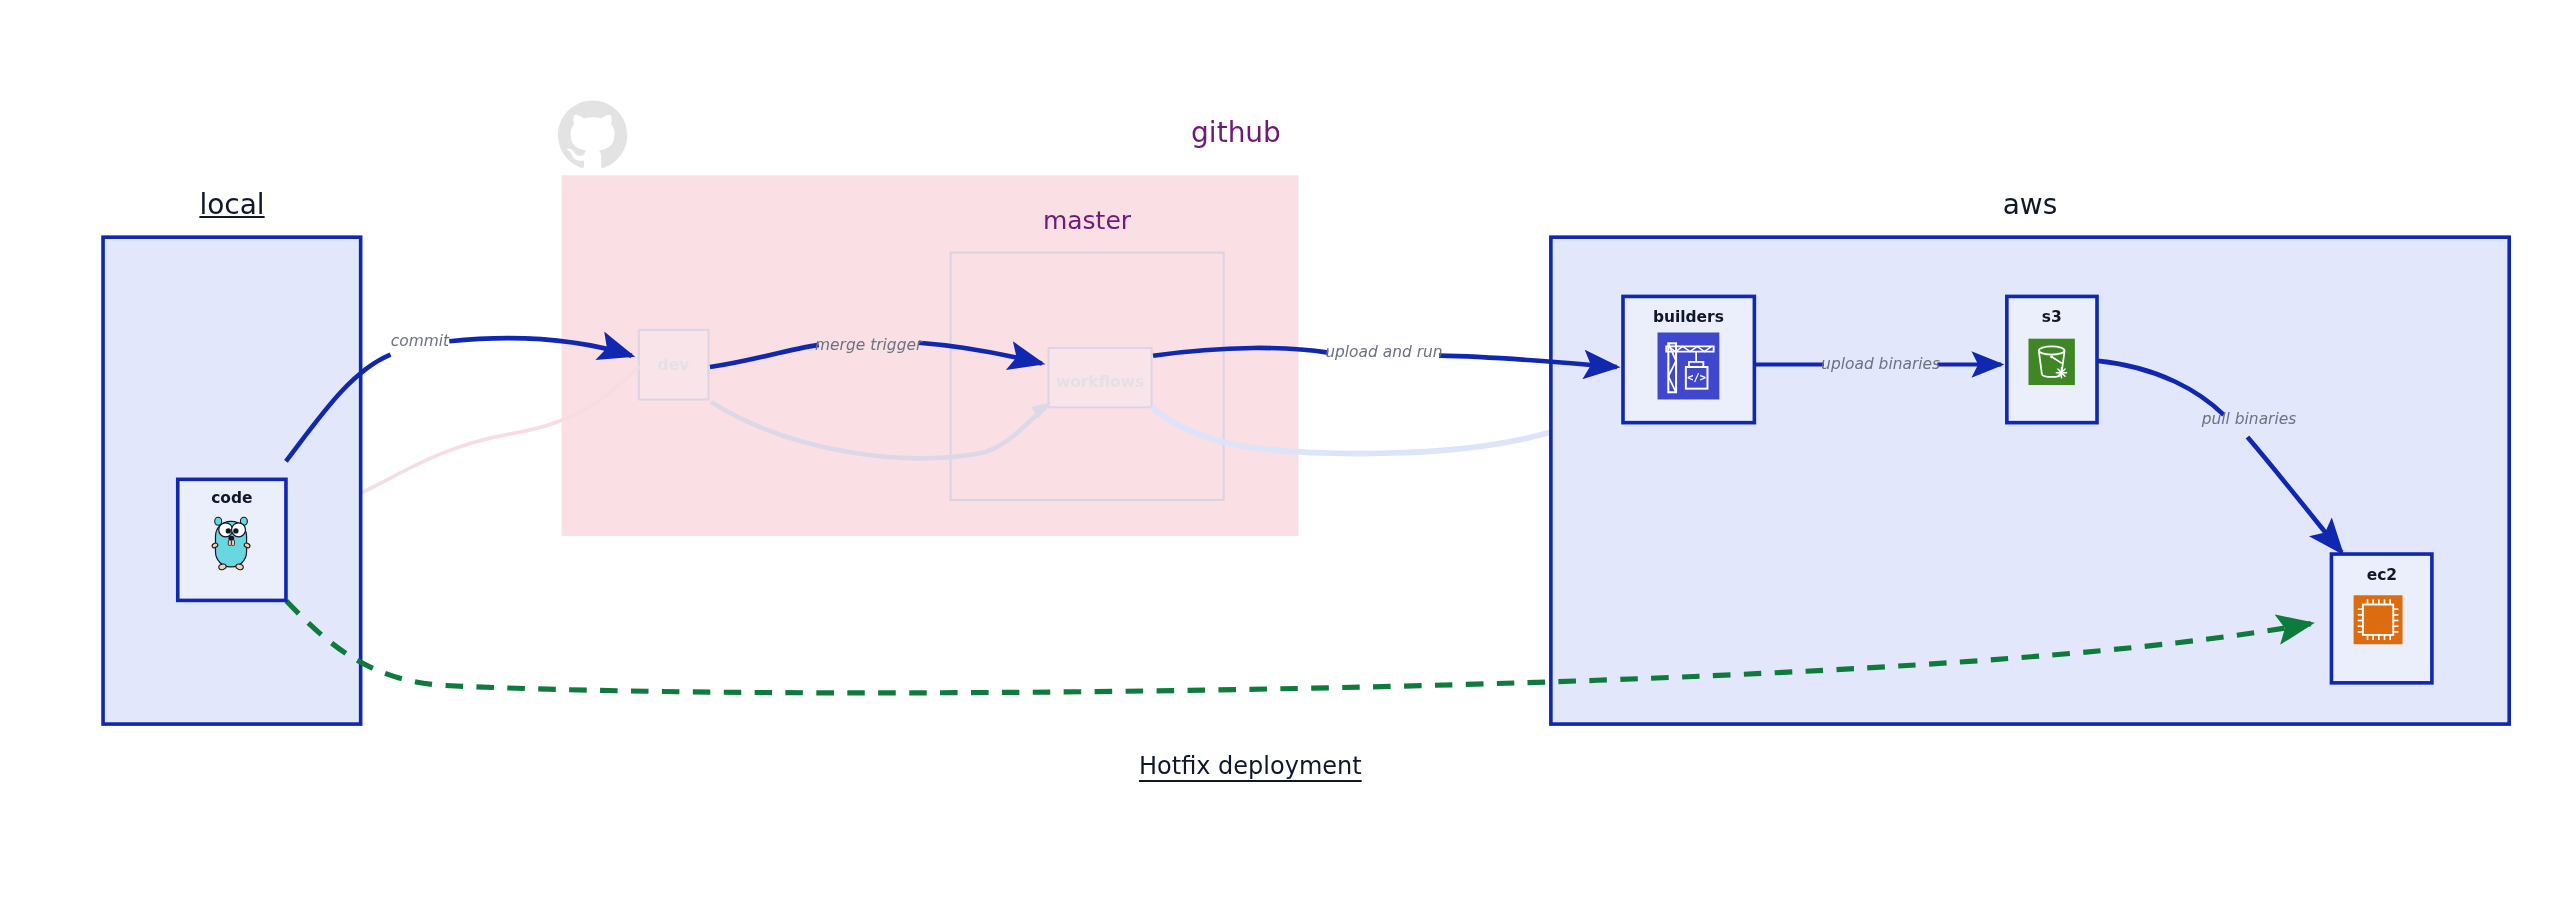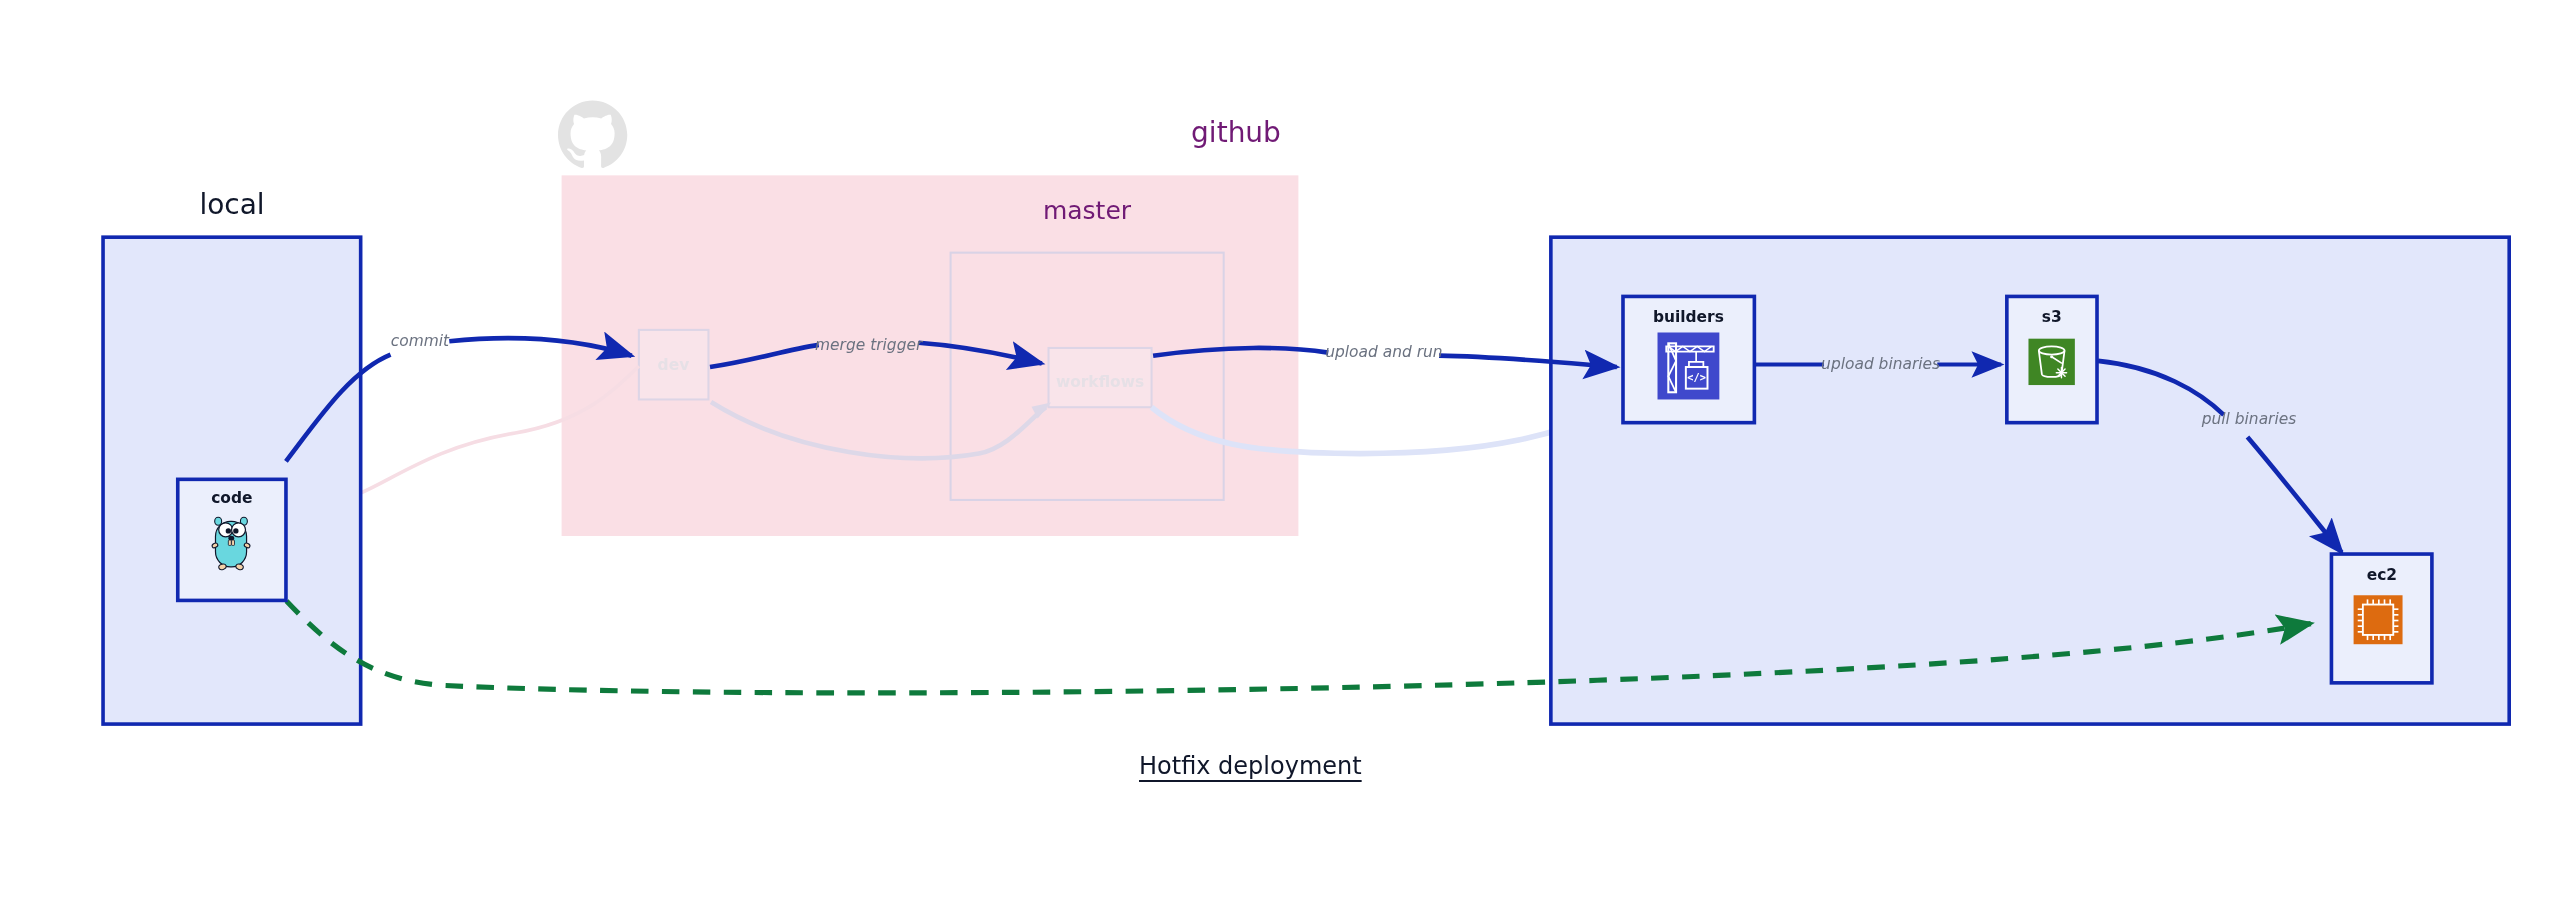--- a/index.html
+++ b/index.html
@@ -85,33 +85,34 @@
     <path d="M 2235 790 C 2320 860, 2430 880, 2640 880 C 2960 880, 3060 820, 3150 788" fill="none" stroke="#dde3f8" stroke-width="11"></path>
     <polygon points="3160,782 3118,783 3130,810" fill="#dde3f8"></polygon>
 
     <g transform="translate(1083,193) scale(5.6)">
       <path fill="#e3e3e3" d="M12 0.3C5.37 0.3 0 5.67 0 12.3c0 5.3 3.438 9.8 8.205 11.385 0.6 0.113 0.82-0.258 0.82-0.577 0-0.285-0.01-1.04-0.015-2.04-3.338 0.724-4.042-1.61-4.042-1.61-0.546-1.387-1.333-1.756-1.333-1.756-1.09-0.745 0.083-0.73 0.083-0.73 1.205 0.085 1.838 1.237 1.838 1.237 1.07 1.834 2.807 1.304 3.492 0.997 0.107-0.776 0.42-1.305 0.762-1.605-2.665-0.3-5.466-1.332-5.466-5.93 0-1.31 0.468-2.38 1.235-3.22-0.135-0.303-0.54-1.523 0.105-3.176 0 0 1.005-0.322 3.3 1.23 0.96-0.267 1.98-0.399 3-0.405 1.02 0.006 2.04 0.138 3 0.405 2.28-1.552 3.285-1.23 3.285-1.23 0.645 1.653 0.24 2.873 0.12 3.176 0.765 0.84 1.23 1.91 1.23 3.22 0 4.61-2.805 5.625-5.475 5.92 0.42 0.36 0.81 1.096 0.81 2.22 0 1.606-0.015 2.896-0.015 3.286 0 0.315 0.21 0.69 0.825 0.57C20.565 22.095 24 17.6 24 12.3c0-6.63-5.37-12-12-12"></path>
     </g>
   </svg>
 
   <div class="grp-title faded" style="left:1164px; top:116px; width:144px;">github</div>
 
-  <div class="grp-title faded" style="left:1015px; top:196px; width:144px; font-size:25px;">master</div>
+  <div class="grp-title faded" style="left:1015px; top:206px; width:144px; font-size:25px;">master</div>
 
   <svg class="layer" viewBox="0 0 5054 1750" width="2604" height="902">
     <text class="node-label faded" x="1307" y="718" text-anchor="middle" font-size="28">dev</text>
     <text class="node-label faded" x="2135" y="750" text-anchor="middle" font-size="28">workflows</text>
   </svg>
 
   <svg class="layer" viewBox="0 0 5054 1750" width="2604" height="902">
     <rect x="200" y="460" width="500" height="945" fill="#e2e7fb" stroke="#1028b0" stroke-width="7"></rect>
     <rect x="3010" y="460" width="1860" height="945" fill="#e2e7fb" stroke="#1028b0" stroke-width="7"></rect>
   </svg>
 
-  <div class="grp-title" style="left:103px; top:188px; width:258px;">local</div>
+  <div class="grp-title" style="left:103px; top:188px; width:258px;text-decoration:underline;">local</div>
+  <div class="grp-title" style="left:1551px; top:188px; width:958px;">aws</div>
 
   <svg class="layer" viewBox="0 0 5054 1750" width="2604" height="902">
     <defs>
       <marker id="arrowBlue" markerWidth="9" markerHeight="9" refX="7.2" refY="3.2" orient="auto" markerUnits="strokeWidth">
         <path d="M0,0 L8,3.2 L0,6.4 L1.6,3.2 z" fill="#1028b0"></path>
       </marker>
       <marker id="arrowGreen" markerWidth="8" markerHeight="8" refX="6.6" refY="3" orient="auto" markerUnits="strokeWidth">
         <path d="M0,0 L7.4,3 L0,6 L1.5,3 z" fill="#0e7a3c"></path>
       </marker>
     </defs>

